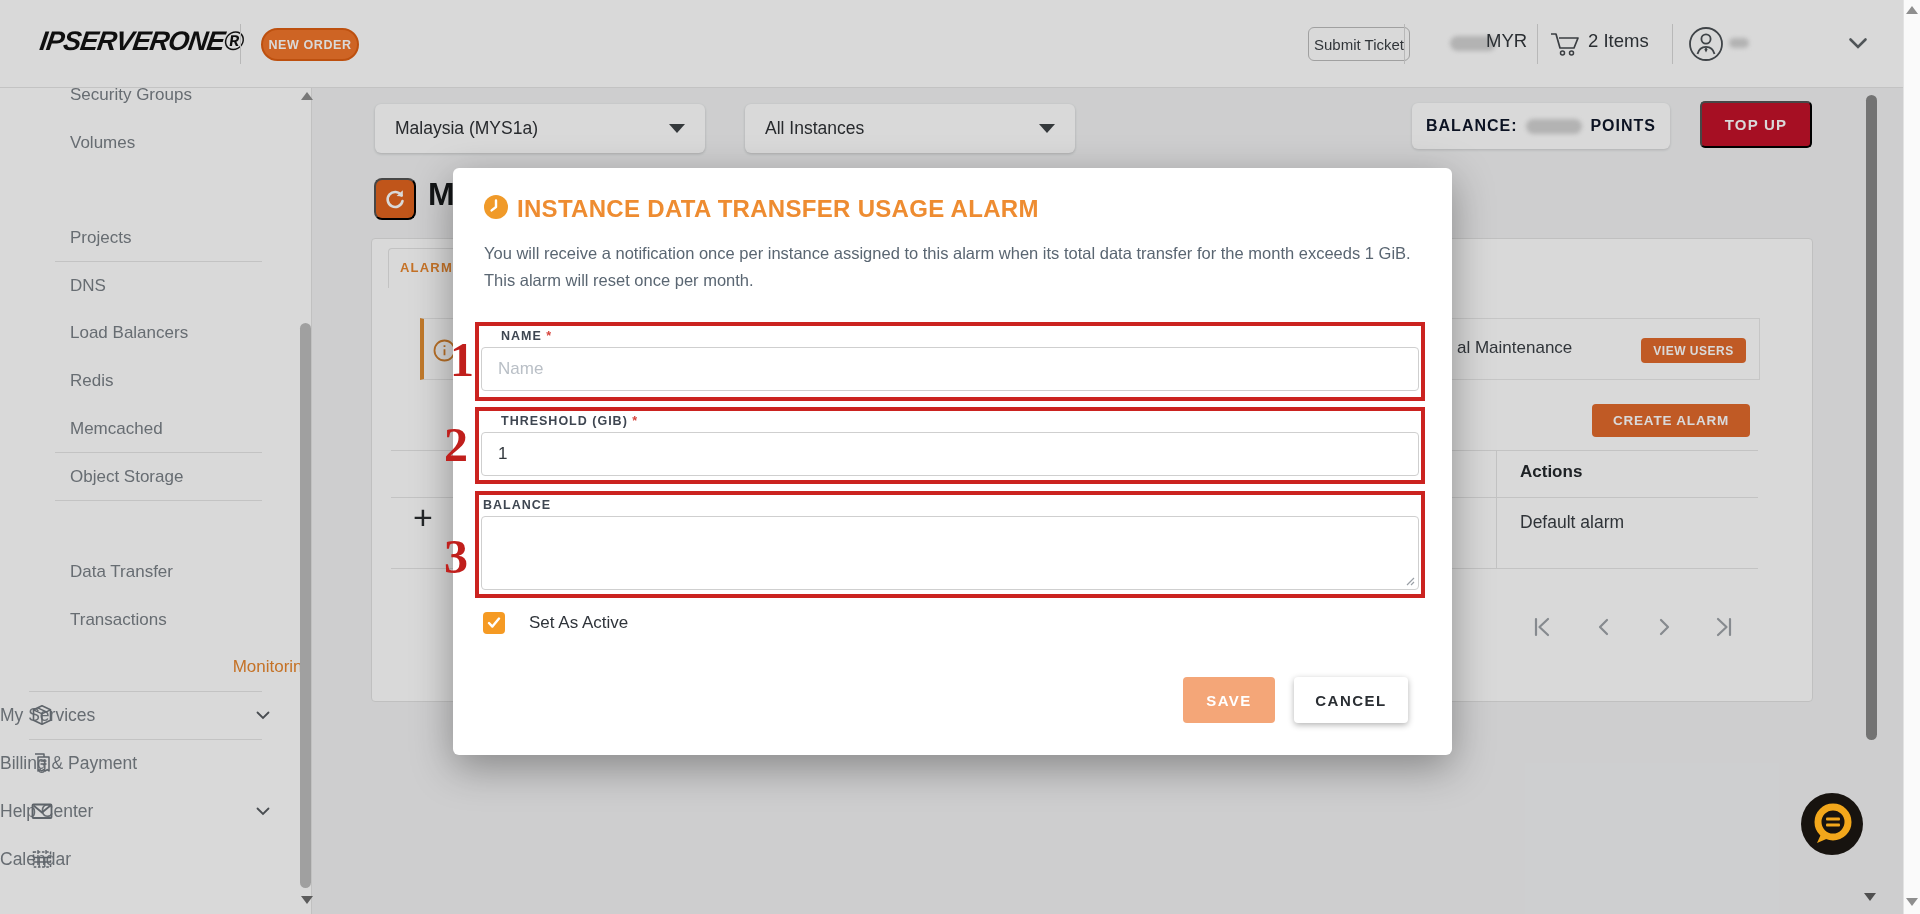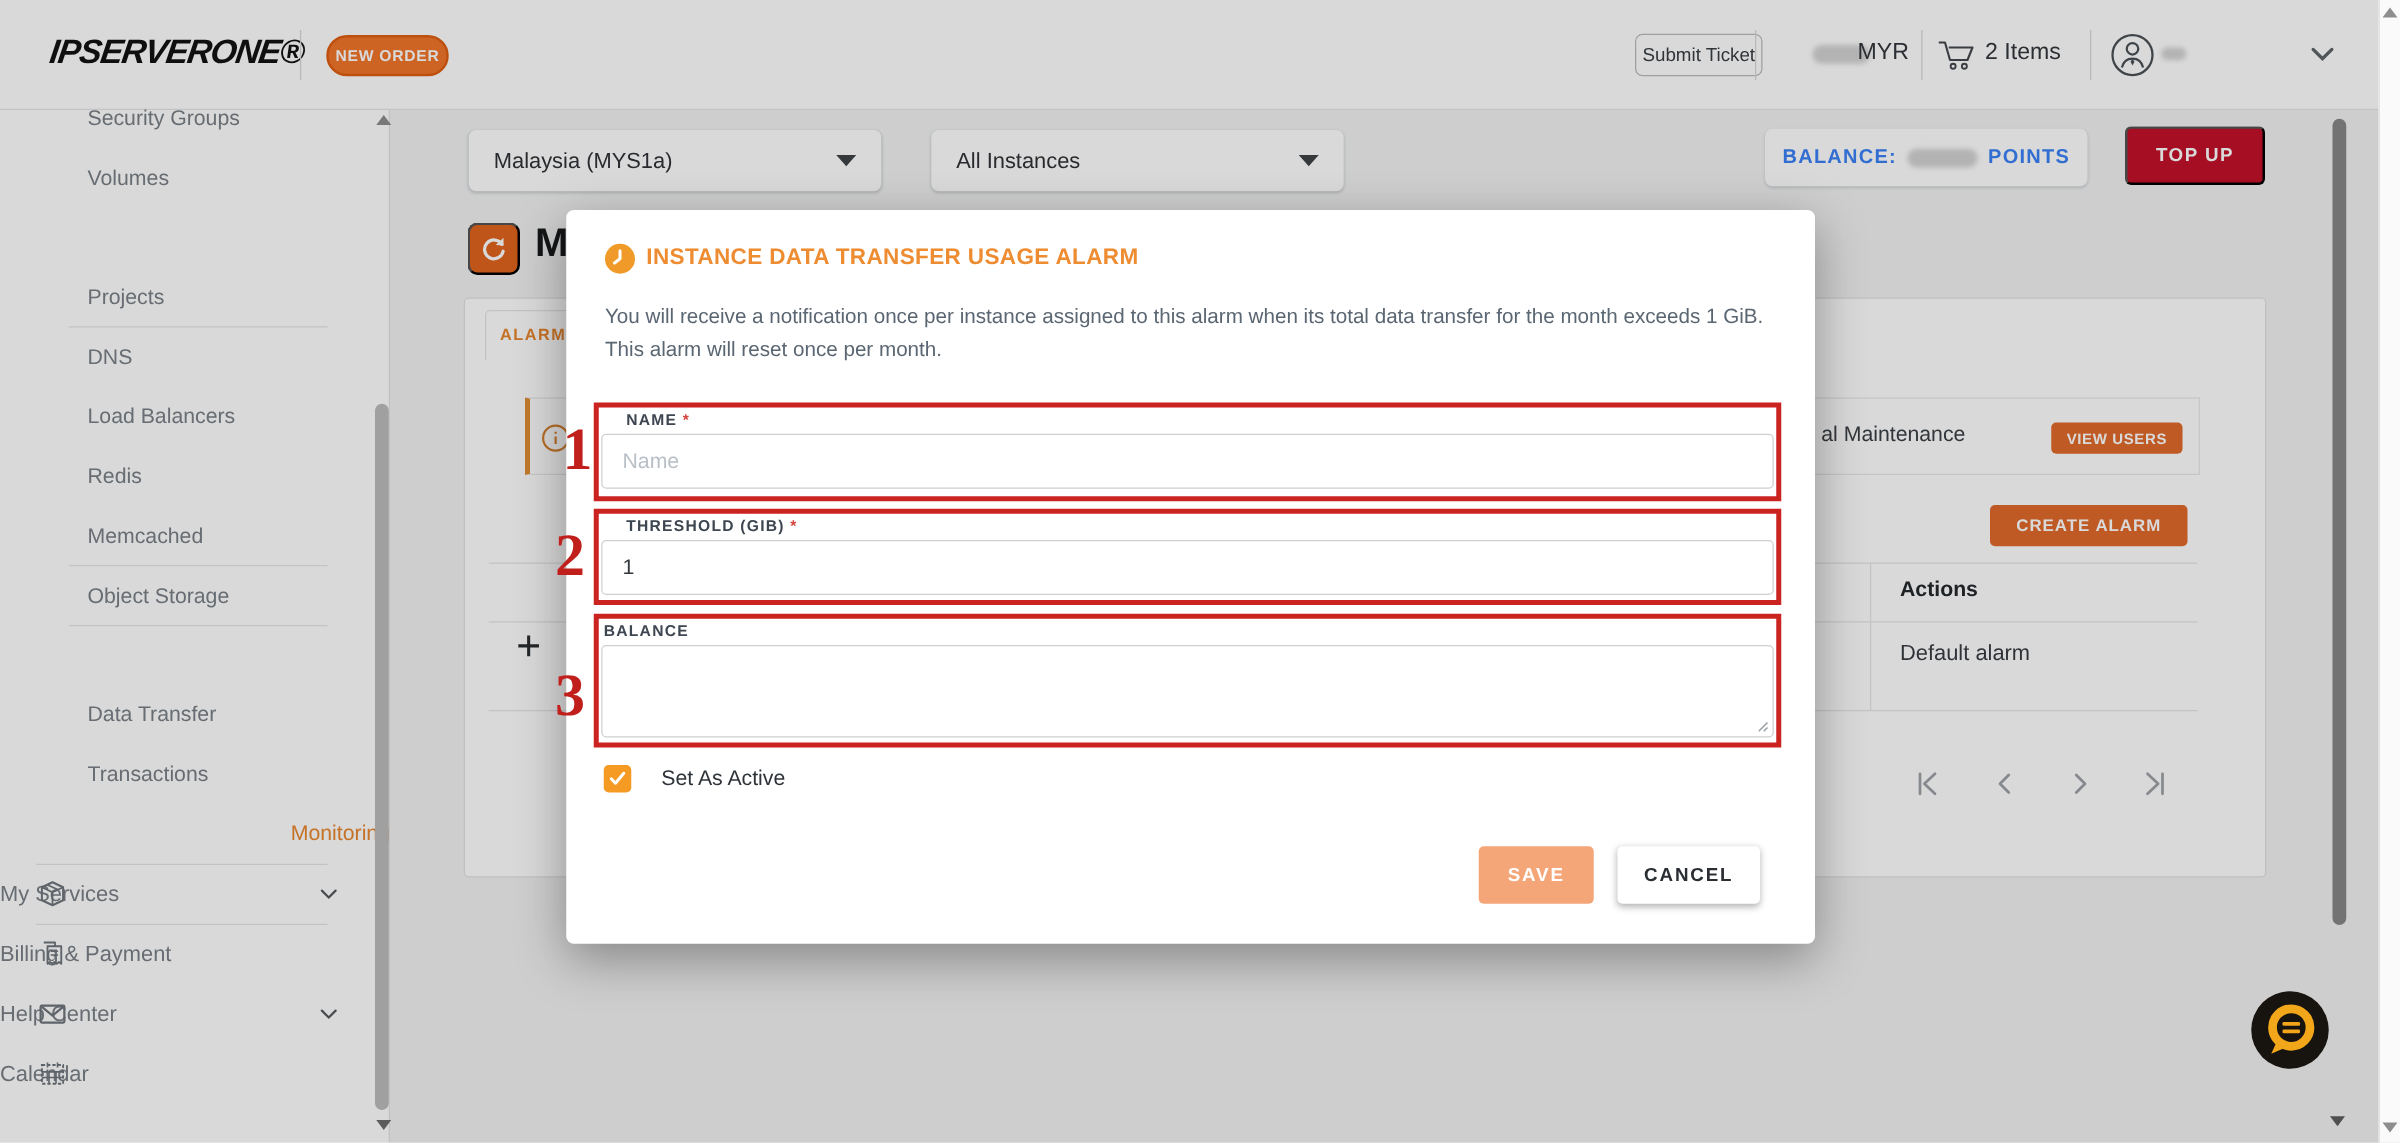--- a/index.html
+++ b/index.html
@@ -34,21 +34,21 @@
   .chev-side { position:absolute; left:256px; width:14px; height:9px; }
 
   .dropdown { position:absolute; height:49px; background:#fff; border-radius:6px;
               box-shadow:0 1px 3px rgba(0,0,0,.18); display:flex; align-items:center;
               justify-content:space-between; padding:0 20px; font-size:17.5px; color:#2f3236;
               cursor:pointer; }
   .caret { width:0; height:0; border-left:8px solid transparent; border-right:8px solid transparent;
            border-top:9px solid #3F4347; }
   .balance-pill { position:absolute; background:#fff; border-radius:6px;
                   box-shadow:0 1px 3px rgba(0,0,0,.15); display:flex; align-items:center;
-                  font-weight:600; font-size:16px; letter-spacing:1px; color:#3b82f6; }
+                  font-weight:600; font-size:16px; letter-spacing:1px; color:#0f172a; }
   .btn-topup { position:absolute; background:#C4122A; border-radius:5px; color:#fff; font-size:15px;
                font-weight:700; letter-spacing:1.2px; display:flex; align-items:center;
                justify-content:center; cursor:pointer; }
   .btn-refresh { position:absolute; width:42px; height:42px; background:#E2641F; border-radius:8px;
                  display:flex; align-items:center; justify-content:center; cursor:pointer; }
   .card { position:absolute; background:#fff; border:1px solid #e2e2e2; border-radius:4px; }
   .tabbox { position:absolute; border:1px solid #e4e4e4; border-radius:4px 4px 0 0; border-bottom:none; }
   .tab-alarms { position:absolute; font-size:13px; font-weight:700; letter-spacing:1.2px; color:#E8872E; }
   .alertbox { position:absolute; background:#fff; border:1px solid #e9e9e9; border-left:4px solid #E28F33; }
   .btn-orange { background:#E26A2C; border:none; border-radius:4px; color:#fff; font-weight:700;
@@ -59,21 +59,21 @@
   .tri-up   { width:0; height:0; border-left:6px solid transparent; border-right:6px solid transparent;
               border-bottom:8px solid #8E8E8E; }
   .tri-down { width:0; height:0; border-left:6px solid transparent; border-right:6px solid transparent;
               border-top:8px solid #8E8E8E; }
 
   
   #overlay { position:absolute; left:0; top:0; width:1903px; height:914px;
              background:rgba(0,0,0,.15); z-index:5; }
   #modal { position:absolute; left:453px; top:168px; width:999px; height:587px; background:#fff;
            border-radius:6px; box-shadow:0 12px 40px rgba(0,0,0,.35); z-index:10; }
-  .modal-title { position:absolute; left:64px; top:27px; font-size:18px; font-weight:700;
+  .modal-title { position:absolute; left:64px; top:27px; font-size:24px; font-weight:700;
                  letter-spacing:.3px; color:#EE8C31;text-align:right; }
   .modal-desc { position:absolute; left:31px; top:72px; width:942px; font-size:16.5px;
                 line-height:27px; color:#5A6672; }
   .fld-label { position:absolute; font-size:12.5px; font-weight:600; letter-spacing:1px; color:#3E4651; }
   .req { color:#D6453D; font-weight:700; }
   .fld-input { position:absolute; left:28px; width:938px; height:44px; border:1px solid #CFCFCF;
                border-radius:4px; padding:0 16px; font-size:17px; color:#33383d;
                font-family:"Liberation Sans", sans-serif; outline:none; background:#fff; }
   .fld-input::placeholder { color:#B9BFC6; }
   .fld-area { position:absolute; left:28px; width:938px; height:74px; border:1px solid #CFCFCF;

